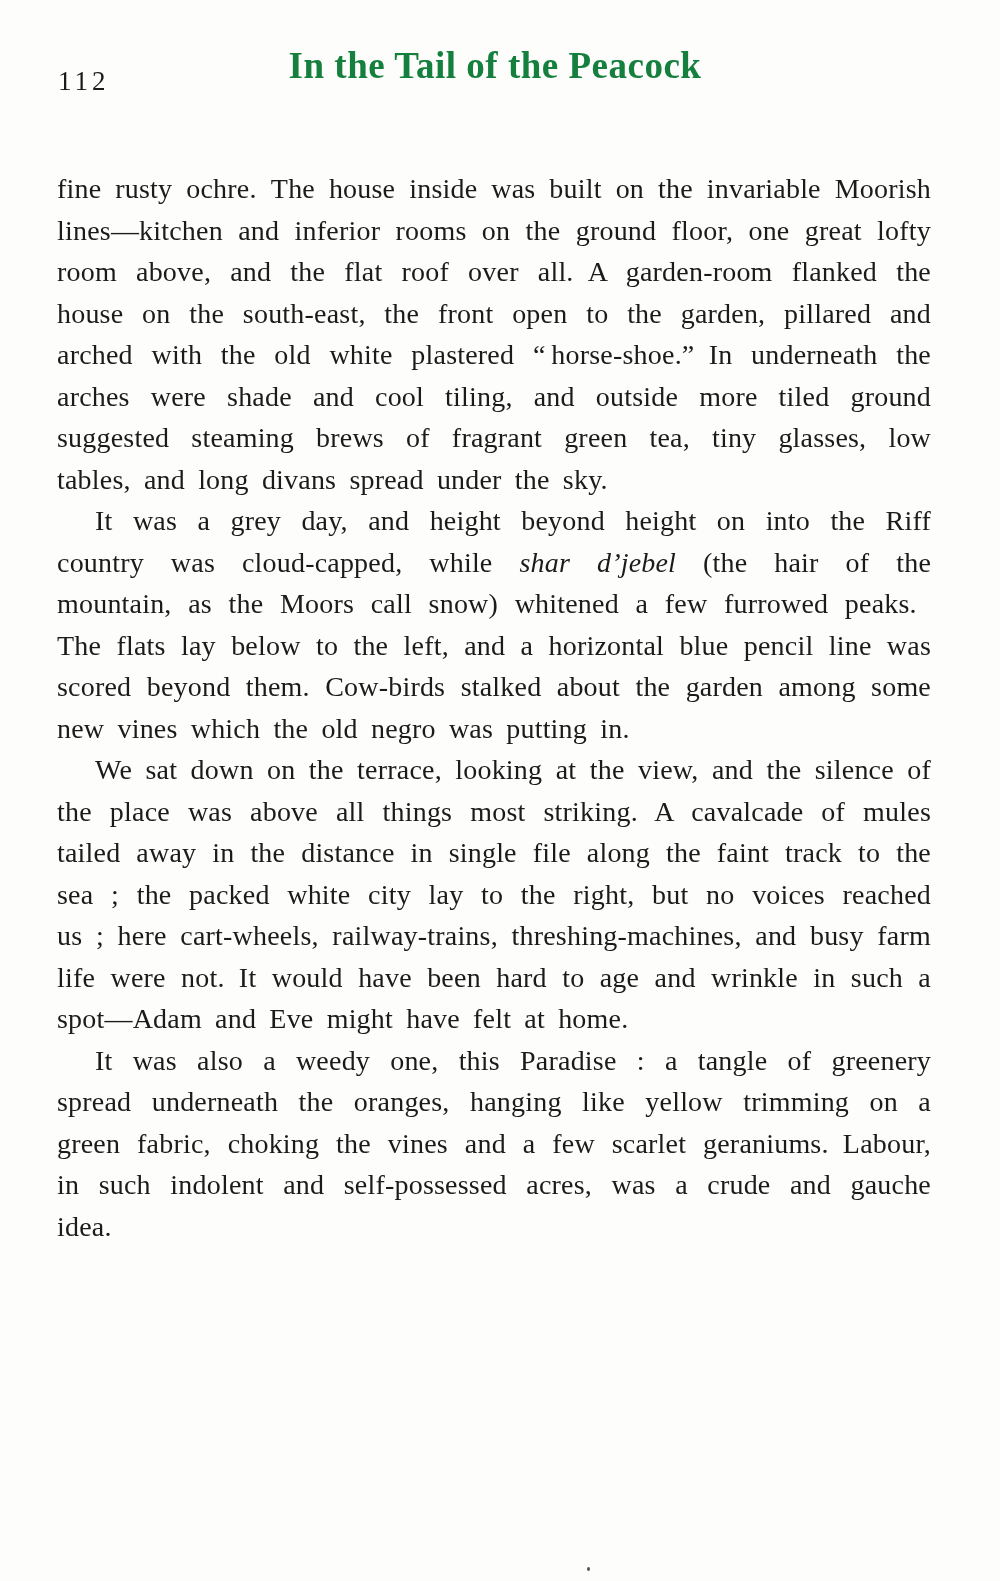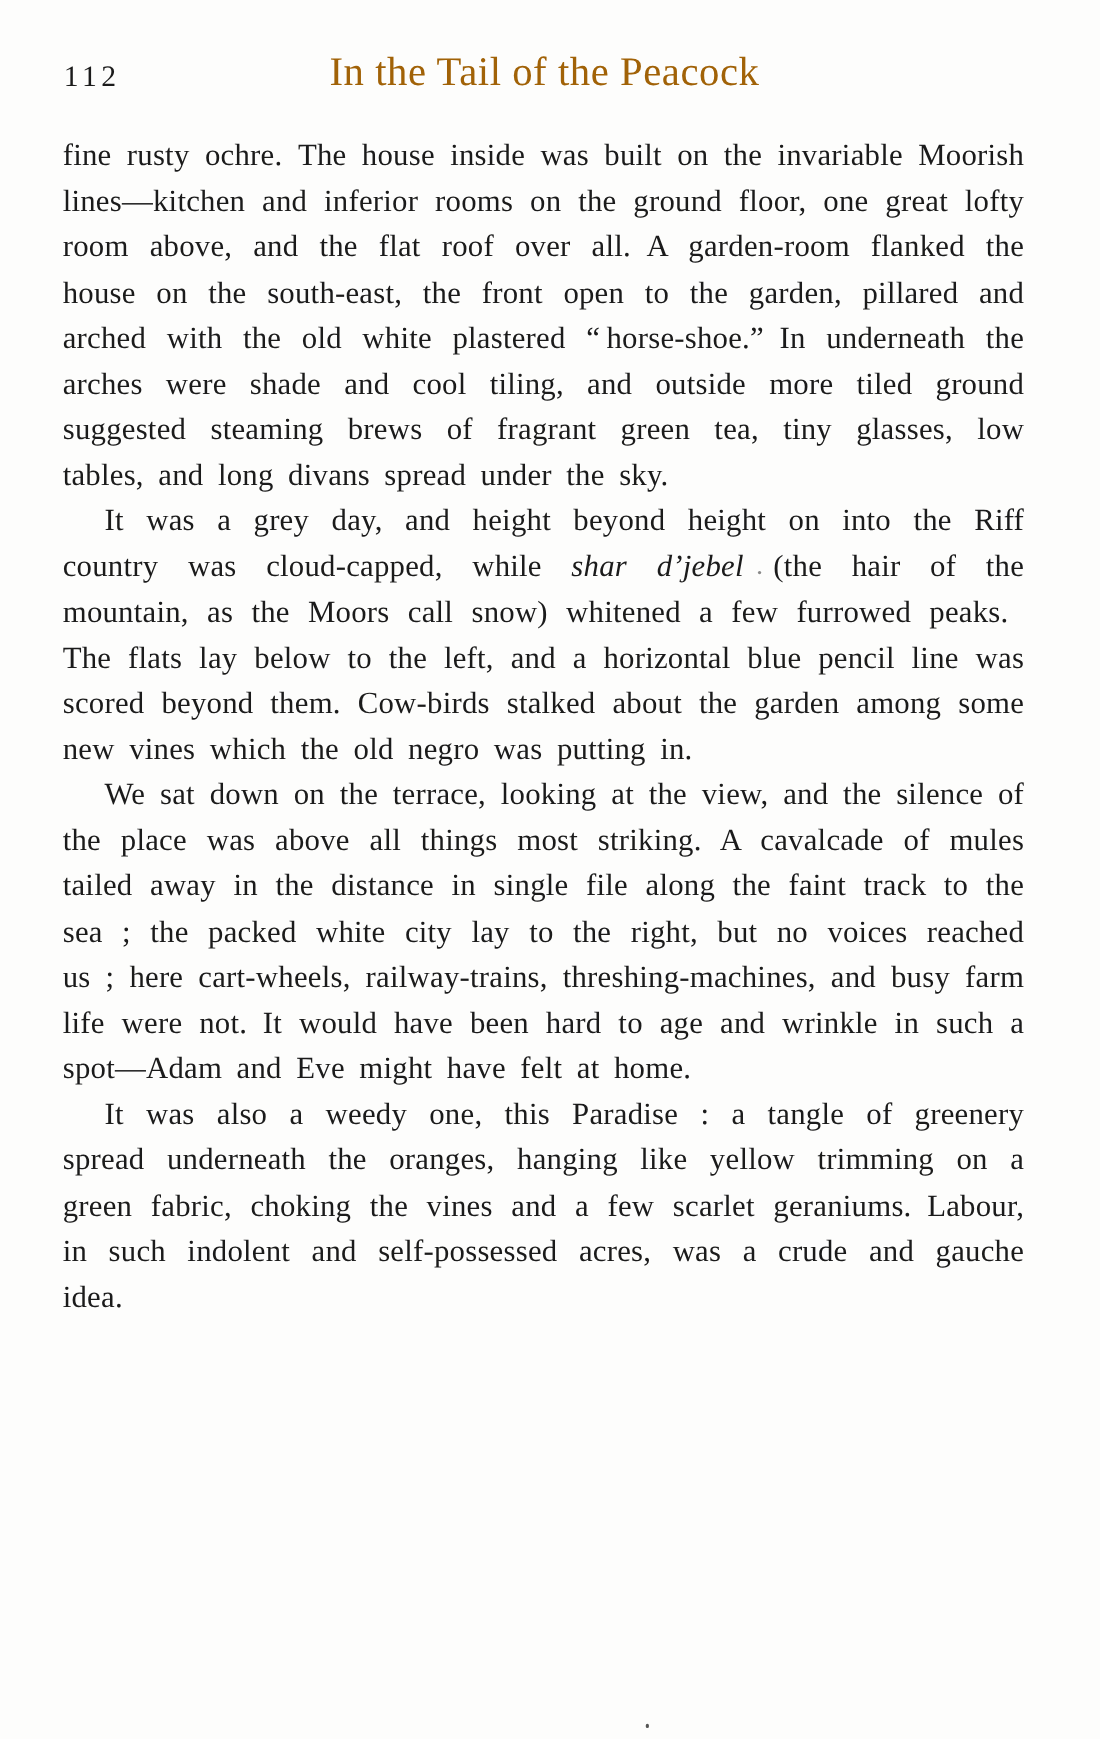--- a/index.html
+++ b/index.html
@@ -12,56 +12,57 @@
     width: 1000px;
     height: 1581px;
     background: #fdfdfc;
     overflow: hidden;
     font-family: "Liberation Serif", serif;
     color: #1b1b1b;
   }
   .page-number {
     position: absolute;
     left: 58px;
-    top: 54px;
+    top: 66px;
     font-size: 27px;
     letter-spacing: 4px;
     font-variant-numeric: oldstyle-nums;
     color: #1b1b1b;
   }
   .running-title {
     position: absolute;
     left: 58px;
     width: 874px;
     top: 44px;
     margin: 0;
     text-align: center;
     font-size: 37px;
-    font-weight: 400;
+    font-weight: 700;
     letter-spacing: 0.5px;
-    color: #a16207;
+    color: #15803d;
   }
   .body-text {
     position: absolute;
     left: 57px;
     top: 121px;
     width: 874px;
     font-size: 28px;
     line-height: 41.5px;
     text-align: justify;
     word-spacing: 6px;
     letter-spacing: 0.2px;
   }
   .body-text p {
     margin: 0;
     padding: 0;
     text-indent: 38px;
   }
   .body-text p.no-indent {
     text-indent: 0;
+    margin-top: 47px;
   }
   .ink-speck {
     position: absolute;
     background: #2a2a2a;
     border-radius: 50%;
   }
   .speck-1 { left: 689px; top: 519px; width: 3px; height: 3px; opacity: .55; }
   .speck-2 { left: 587px; top: 1567px; width: 3px; height: 4px; opacity: .8; }
 </style>
 </head>

